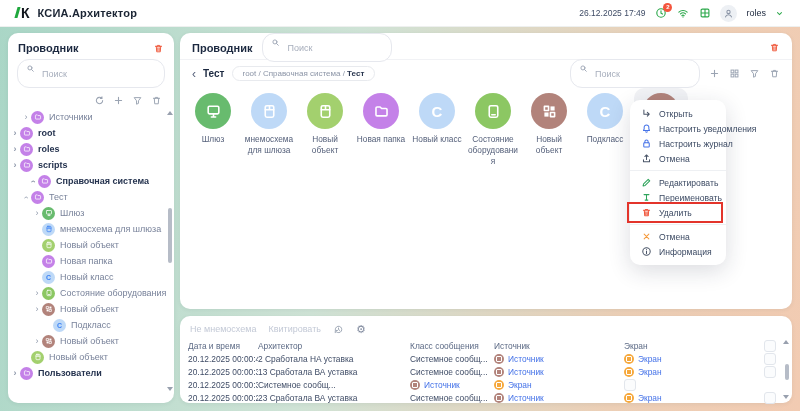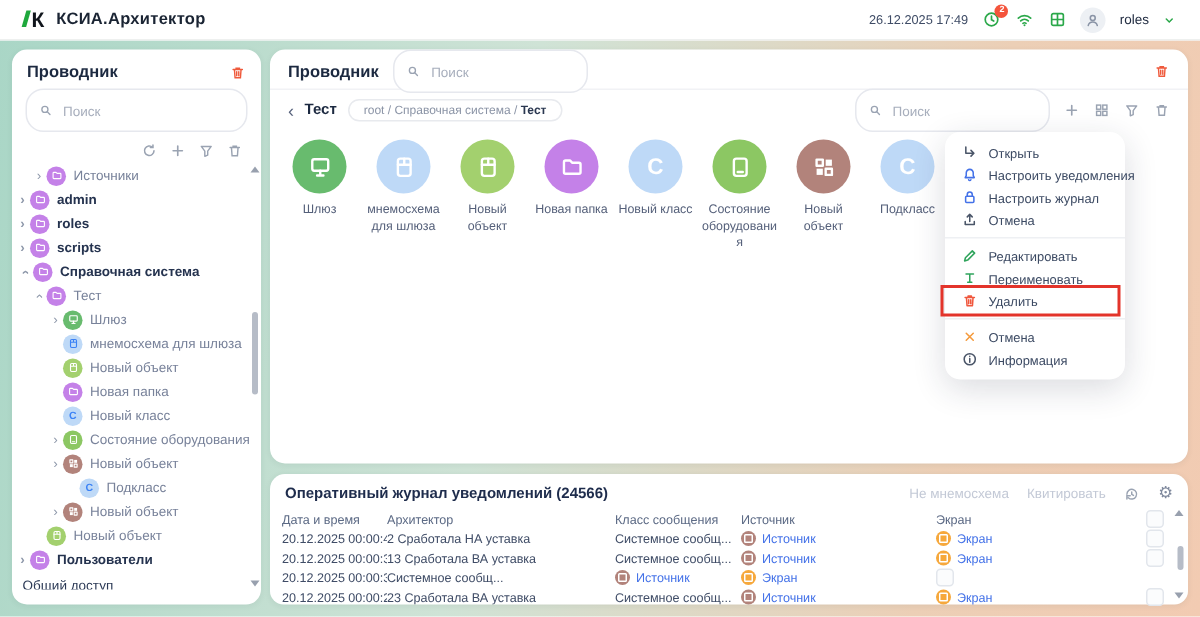--- a/index.html
+++ b/index.html
@@ -25,21 +25,21 @@
   .tico svg{width:12px;height:12px}
   .badge{position:absolute;top:-4px;right:-5px;width:9px;height:9px;border-radius:50%;background:#f4543c;
     color:#fff;font-size:6px;font-style:normal;display:flex;align-items:center;justify-content:center;font-weight:bold}
   .avatar{width:17px;height:17px;border-radius:50%;background:#edf0f4;color:#8a94a6;display:flex;align-items:center;justify-content:center}
   .avatar svg{width:11px;height:11px}
   .uname{font-size:9px;color:#222d42}
   .chevdn{color:#2ba84a}.chevdn svg{width:9px;height:9px}
 
   
   .panel{position:absolute;background:#fff;border-radius:10px;box-shadow:0 1px 4px rgba(40,60,60,.08)}
-  .search{display:flex;align-items:center;gap:5px;border:1px solid #e6e8ee;border-radius:12px;
+  .search{display:flex;gap:5px;border:1px solid #e6e8ee;border-radius:12px;
     padding:4px 8px;height:19px;background:#fff}
   .search svg{width:9px;height:9px;color:#9aa3b2;flex:none}
   .search input{width:100%;font-size:9px;color:#333}
   .ico{color:#9aa3b2}
   .ico svg{width:11px;height:11px}
   .ico.red{color:#ef5a3c}
   .arr{width:0;height:0;border-left:3px solid transparent;border-right:3px solid transparent;display:block}
   .arr.up{border-bottom:4px solid #98a0ae}
   .arr.dn{border-top:4px solid #98a0ae}
 
@@ -83,21 +83,21 @@
   .right-tools .search{width:112px}
   .tiles{display:flex;align-items:flex-start;gap:2px;padding:3px 4px 0 6px}
   .tile{width:52px;flex:none;display:flex;flex-direction:column;align-items:center;padding:5px 1px;border-radius:10px}
   .tile.sel{background:#f1f2f5}
   .tcirc{width:36px;height:36px;border-radius:50%;display:flex;align-items:center;justify-content:center;color:#fff}
   .tcirc svg{width:17px;height:17px}
   .tcirc .cg{font-size:15px;font-weight:bold}
   .tlbl{margin-top:5px;font-size:8.3px;color:#55607a;text-align:center;line-height:1.3;word-break:break-word}
 
   
-  .ctxmenu{position:absolute;left:630px;top:88px;width:120px;background:#fff;border-radius:10px;
+  .ctxmenu{position:absolute;left:630px;top:100px;width:96px;background:#fff;border-radius:10px;
     box-shadow:0 6px 22px rgba(30,40,60,.16);padding:6px 0;z-index:10}
   .mi{position:relative;display:flex;align-items:center;gap:7px;height:15px;padding:0 11px;font-size:8.6px;color:#3c4a63;white-space:nowrap}
   .mico{width:11px;height:11px;flex:none}
   .mico svg{width:11px;height:11px}
   .t-dark{color:#4a5568}.t-blue{color:#4472e8}.t-green{color:#2fa45c}.t-red{color:#f0573d}.t-orange{color:#f59a3c}
   .mdiv{height:1px;background:#eef0f3;margin:4px 0}
   .mi.hl::after{content:"";position:absolute;left:-3px;right:3px;top:-3px;bottom:-3px;border:2px solid #e3342b}
 
   
   .journal{left:180px;top:316px;bottom:8px;width:612px;border-radius:10px 10px 9px 9px}
@@ -207,41 +207,41 @@
         </span>
         <span class="tlabel">Источники</span>
       </div>
       <div class="trow em" style="padding-left:2px">
         <span class="chev ">›</span>
         <span class="nicon purple">
           <svg viewBox="0 0 16 16" fill="none" stroke="currentColor" stroke-width="1.5" stroke-linecap="round" stroke-linejoin="round">
             <path d="M2.8 4.8c0-.6.4-1 1-1h2.9l1.4 1.4h4.1c.6 0 1 .4 1 1v4.9c0 .6-.4 1-1 1H3.8c-.6 0-1-.4-1-1z"></path>
           </svg>
         </span>
-        <span class="tlabel">admin</span>
+        <span class="tlabel">root</span>
       </div>
       <div class="trow em" style="padding-left:2px">
         <span class="chev ">›</span>
         <span class="nicon purple">
           <svg viewBox="0 0 16 16" fill="none" stroke="currentColor" stroke-width="1.5" stroke-linecap="round" stroke-linejoin="round">
             <path d="M2.8 4.8c0-.6.4-1 1-1h2.9l1.4 1.4h4.1c.6 0 1 .4 1 1v4.9c0 .6-.4 1-1 1H3.8c-.6 0-1-.4-1-1z"></path>
           </svg>
         </span>
         <span class="tlabel">roles</span>
       </div>
       <div class="trow em" style="padding-left:2px">
         <span class="chev ">›</span>
         <span class="nicon purple">
           <svg viewBox="0 0 16 16" fill="none" stroke="currentColor" stroke-width="1.5" stroke-linecap="round" stroke-linejoin="round">
             <path d="M2.8 4.8c0-.6.4-1 1-1h2.9l1.4 1.4h4.1c.6 0 1 .4 1 1v4.9c0 .6-.4 1-1 1H3.8c-.6 0-1-.4-1-1z"></path>
           </svg>
         </span>
         <span class="tlabel">scripts</span>
       </div>
-      <div class="trow em" style="padding-left:4px">
+      <div class="trow em" style="padding-left:20px">
         <span class="chev up">›</span>
         <span class="nicon purple">
           <svg viewBox="0 0 16 16" fill="none" stroke="currentColor" stroke-width="1.5" stroke-linecap="round" stroke-linejoin="round">
             <path d="M2.8 4.8c0-.6.4-1 1-1h2.9l1.4 1.4h4.1c.6 0 1 .4 1 1v4.9c0 .6-.4 1-1 1H3.8c-.6 0-1-.4-1-1z"></path>
           </svg>
         </span>
         <span class="tlabel">Справочная система</span>
       </div>
       <div class="trow" style="padding-left:13px">
         <span class="chev up">›</span>
@@ -351,21 +351,20 @@
       </div>
       <div class="trow em" style="padding-left:2px">
         <span class="chev ">›</span>
         <span class="nicon purple">
           <svg viewBox="0 0 16 16" fill="none" stroke="currentColor" stroke-width="1.5" stroke-linecap="round" stroke-linejoin="round">
             <path d="M2.8 4.8c0-.6.4-1 1-1h2.9l1.4 1.4h4.1c.6 0 1 .4 1 1v4.9c0 .6-.4 1-1 1H3.8c-.6 0-1-.4-1-1z"></path>
           </svg>
         </span>
         <span class="tlabel">Пользователи</span>
       </div>
-      <div class="sb-section">Общий доступ</div>
     </div>
   <span class="arr up sb-arr-t"></span>
   <span class="arr dn sb-arr-b"></span>
   <div class="vthumb" style="right:2px;top:175px;height:55px"></div>
 </aside>
 
 <section class="panel main">
   <div class="m-head">
     <span class="m-title">Проводник</span>
     <div class="search">
@@ -574,21 +573,20 @@
           <circle cx="8" cy="8" r="5.4"></circle>
           <path d="M8 7.4v3.4M8 5v.2"></path>
         </svg>
       </span>
       <span>Информация</span>
     </div>
   </div>
 
 <section class="panel journal">
   <div class="j-head">
-    <span class="j-title">Оперативный журнал уведомлений (24566)</span>
     <span class="j-link">Не мнемосхема</span>
     <span class="j-link">Квитировать</span>
     <span class="ico i">
         <svg viewBox="0 0 16 16" fill="none" stroke="currentColor" stroke-width="1.4" stroke-linecap="round">
           <path d="M3.3 8a4.7 4.7 0 1 1 1.4 3.3M3.3 12.6V9.4h3.2M8 5.8v2.4l1.7 1"></path>
         </svg>
       </span>
     <span class="gearg">⚙</span>
   </div>
   <div id="jtable">

